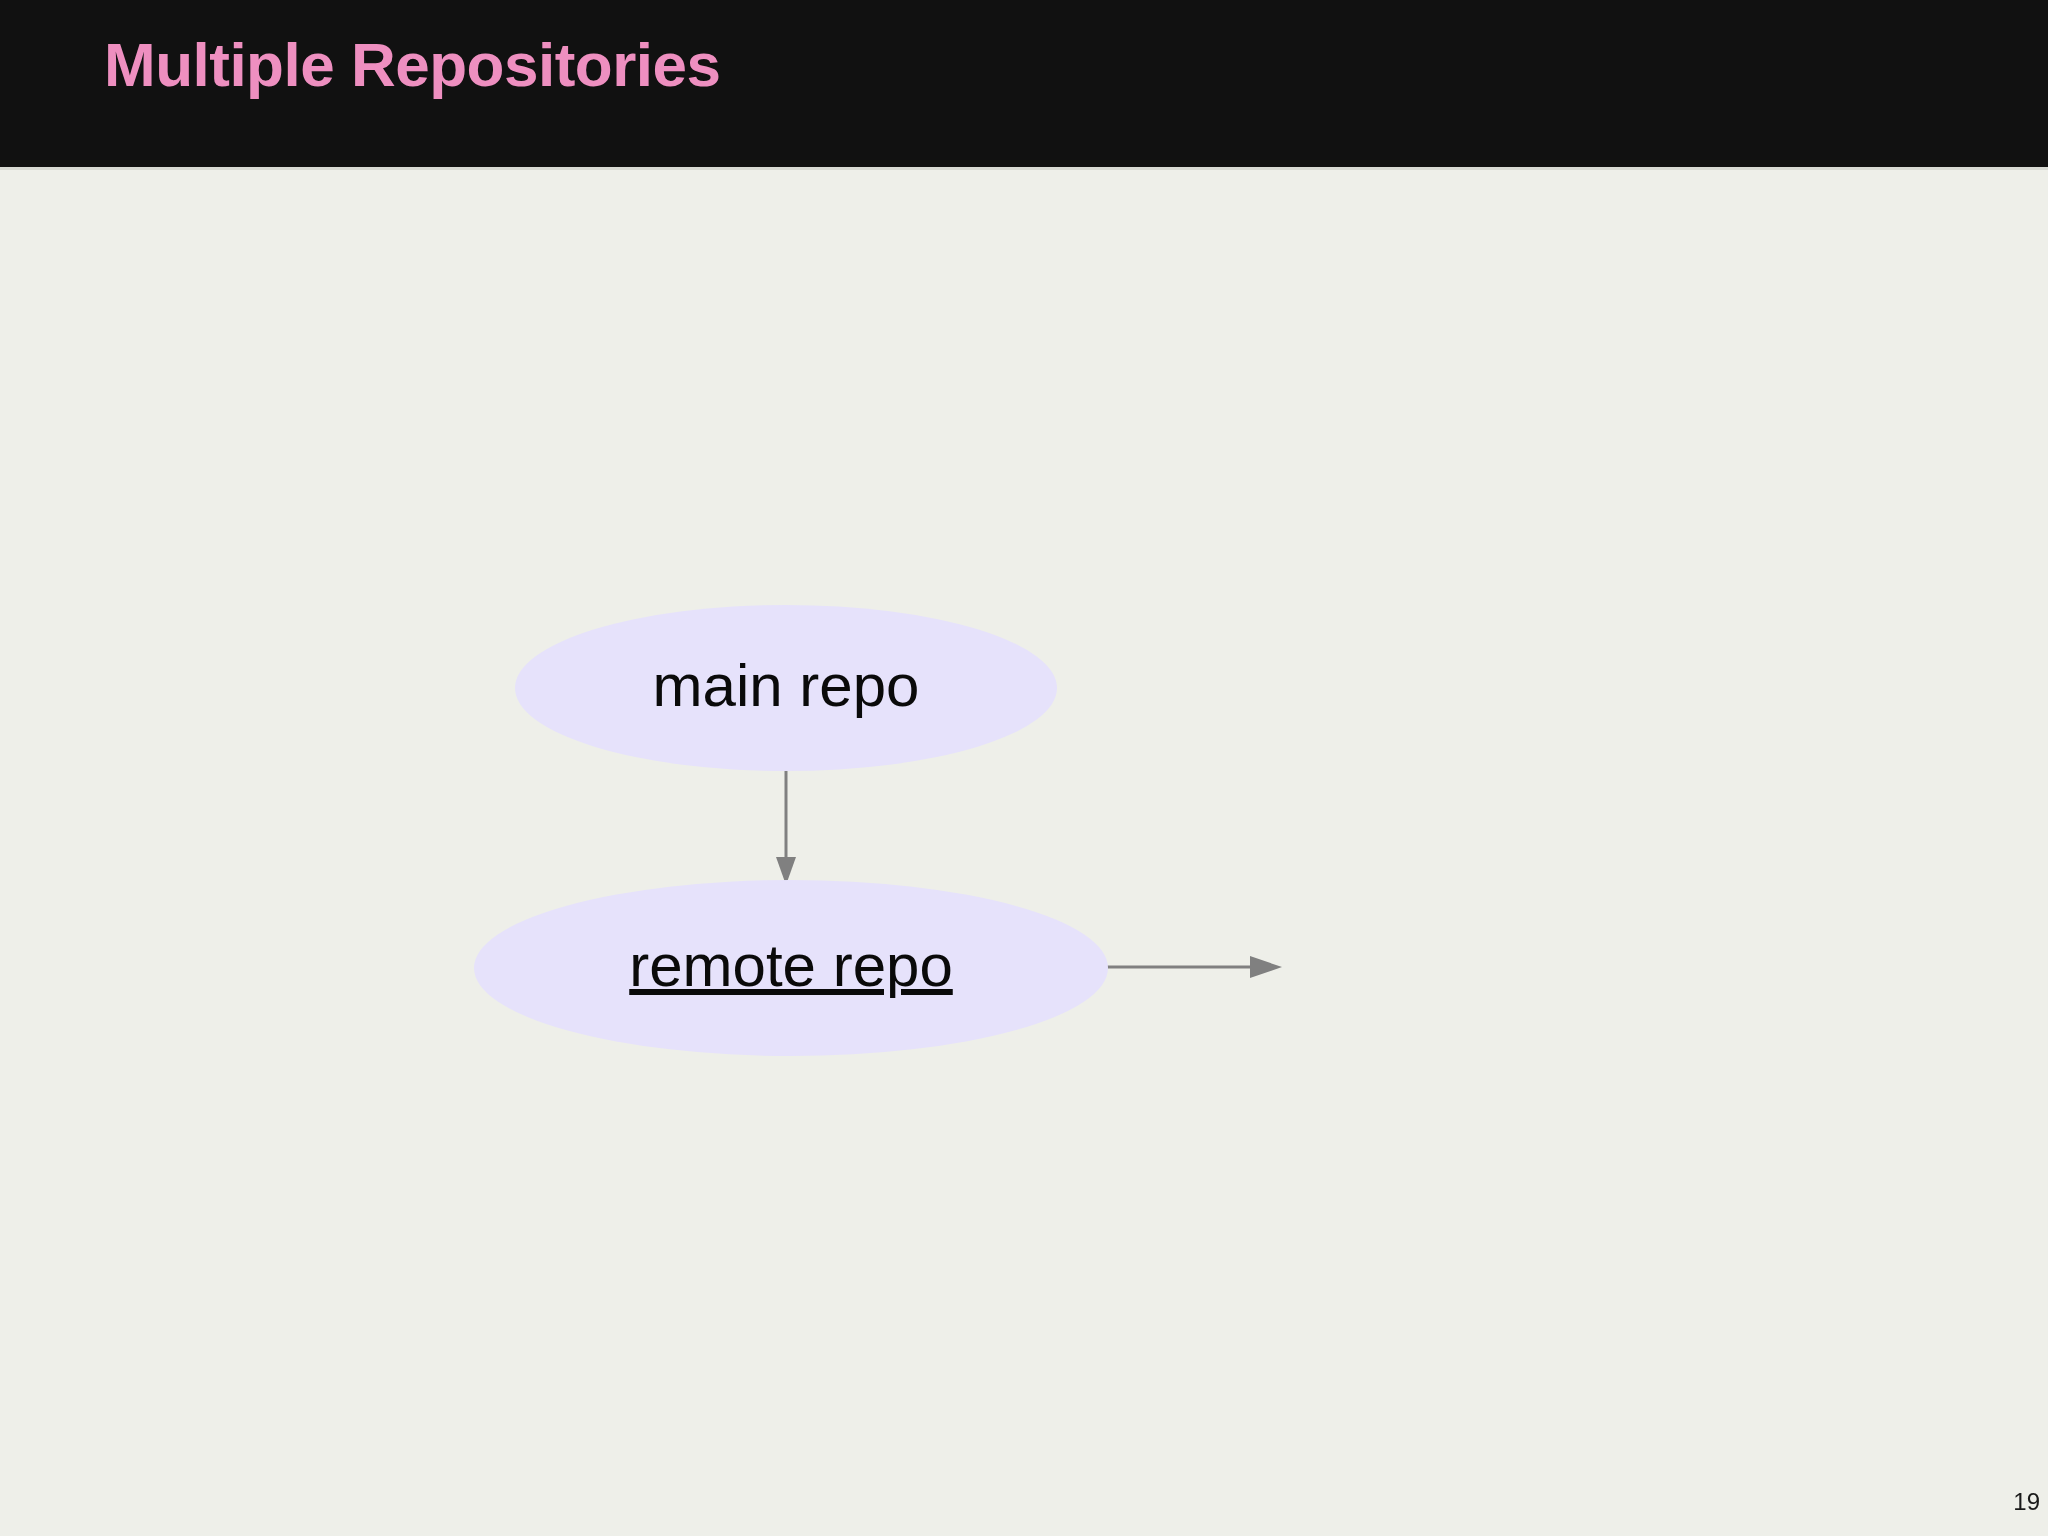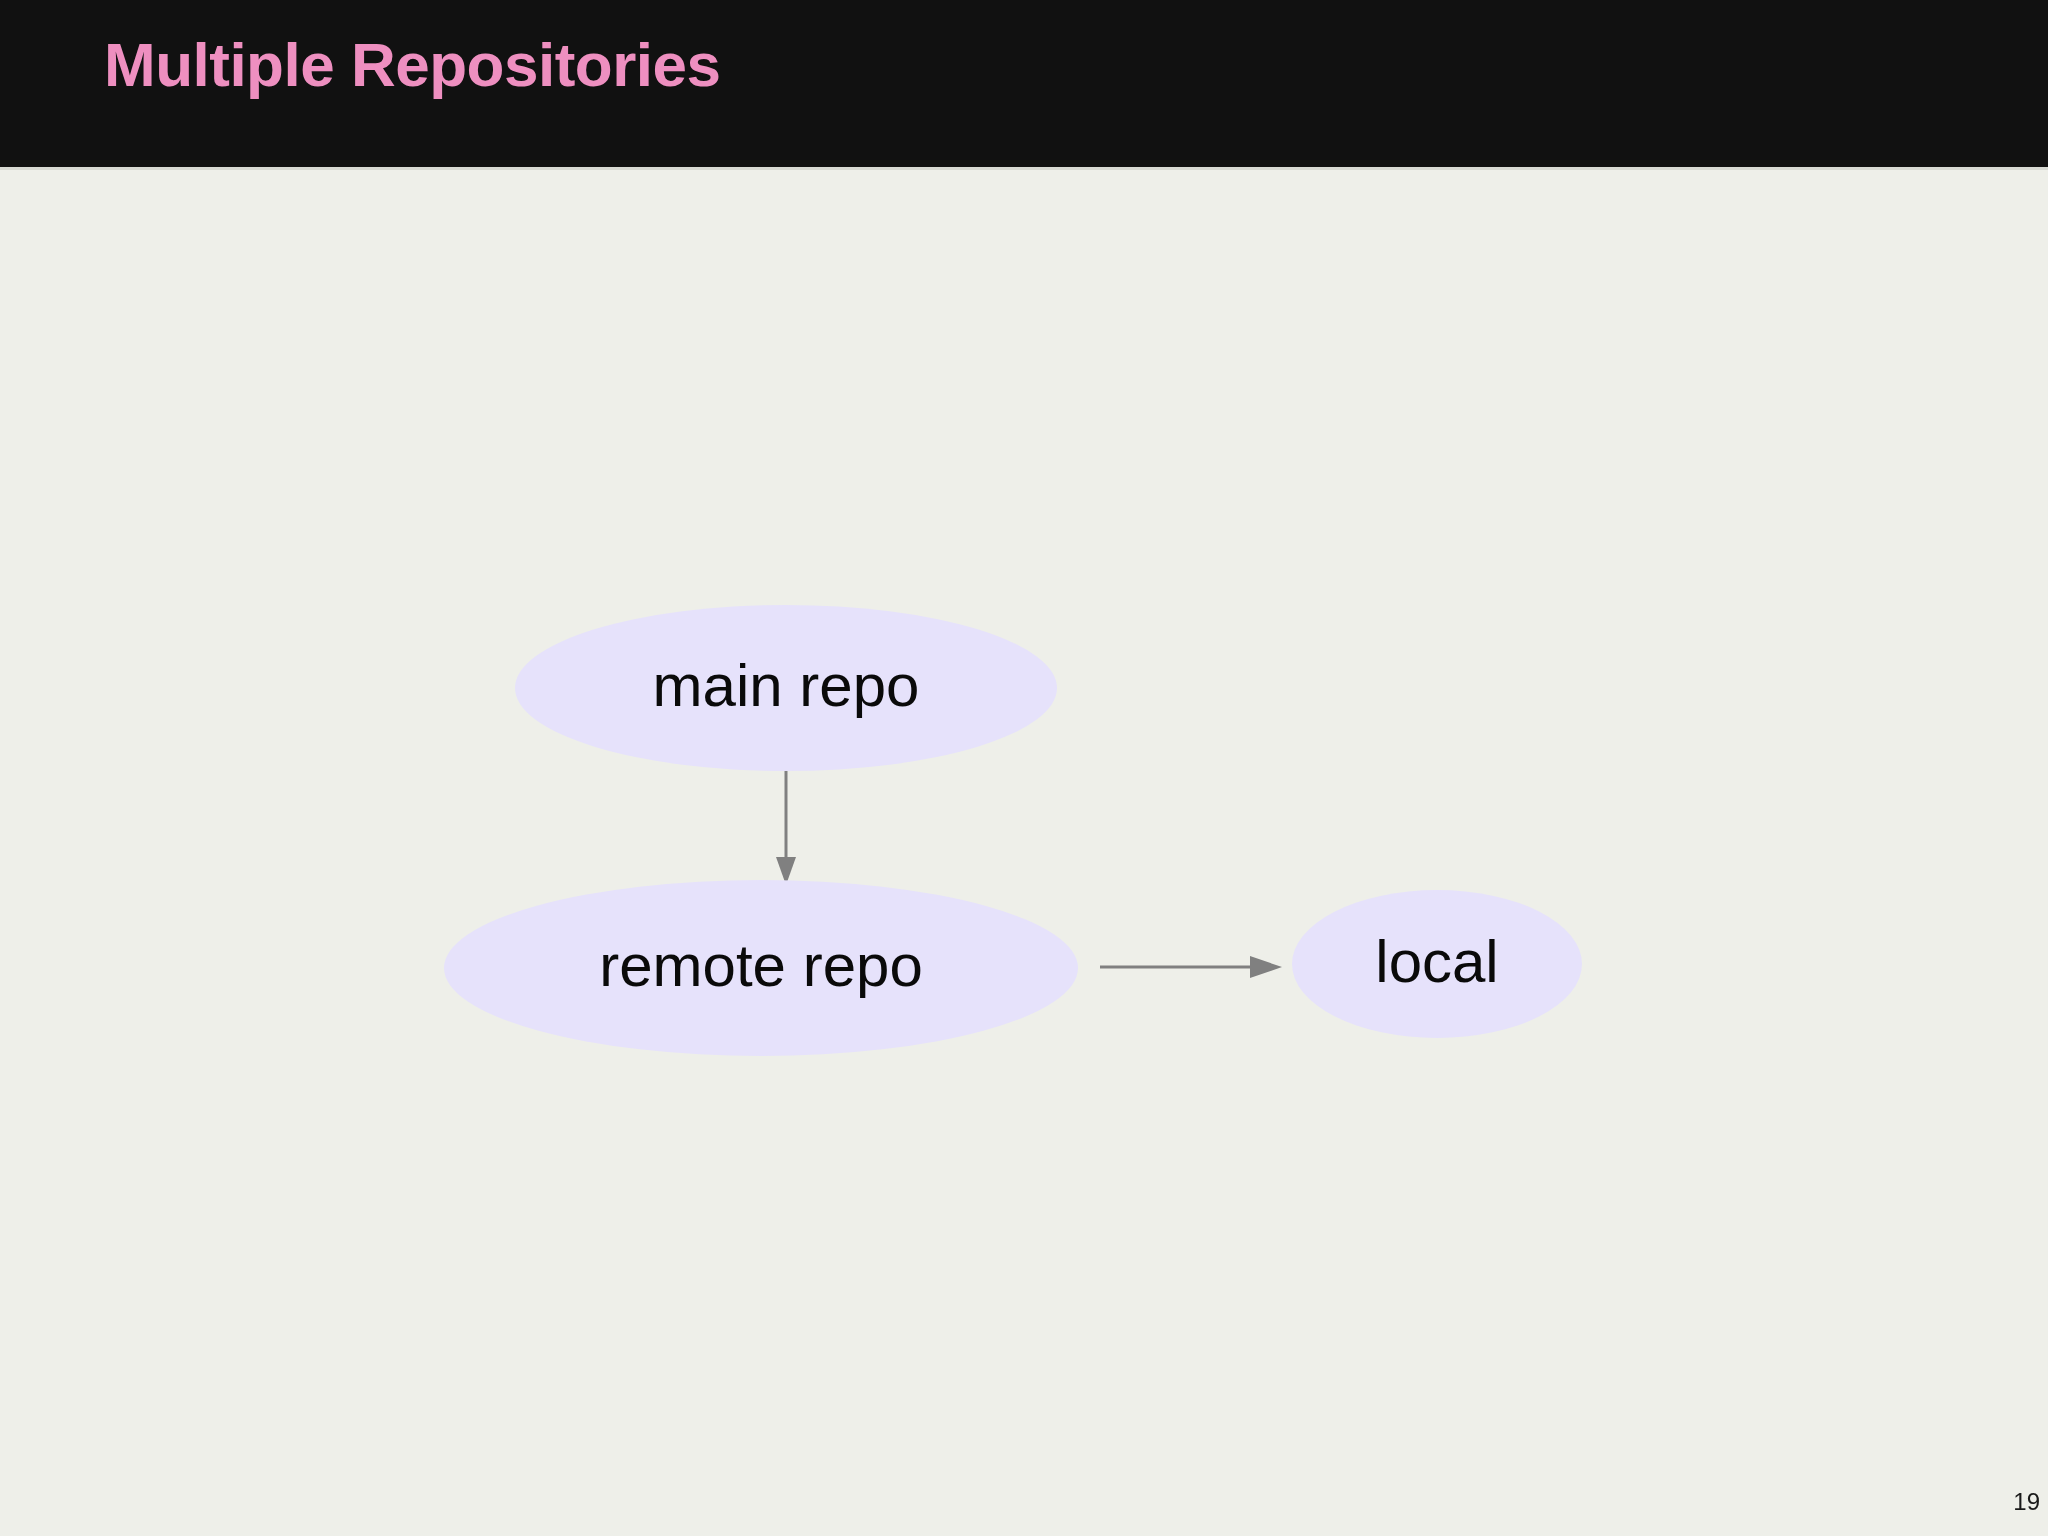--- a/index.html
+++ b/index.html
@@ -70,24 +70,25 @@
     line-height: 1;
     white-space: nowrap;
   }
   #node-main-repo {
     left: 515px;
     top: 438px;
     width: 542px;
     height: 166px;
   }
   #node-remote-repo {
-    left: 444px;
+    left: 474px;
     top: 713px;
     width: 634px;
     height: 176px;
+    text-decoration: underline;
   }
   #node-local {
     left: 1292px;
     top: 723px;
     width: 290px;
     height: 148px;
   }
   .node-label {
     position: relative;
     top: -2px;
@@ -136,21 +137,18 @@
     </svg>
 
     <div class="node" id="node-main-repo">
       <span class="node-label">main repo</span>
     </div>
 
     <div class="node" id="node-remote-repo">
       <span class="node-label">remote repo</span>
     </div>
 
-    <div class="node" id="node-local">
-      <span class="node-label">local</span>
-    </div>
 
   </div>
 
   <div id="page-number">19</div>
 
 </div>
 
 </body></html>

